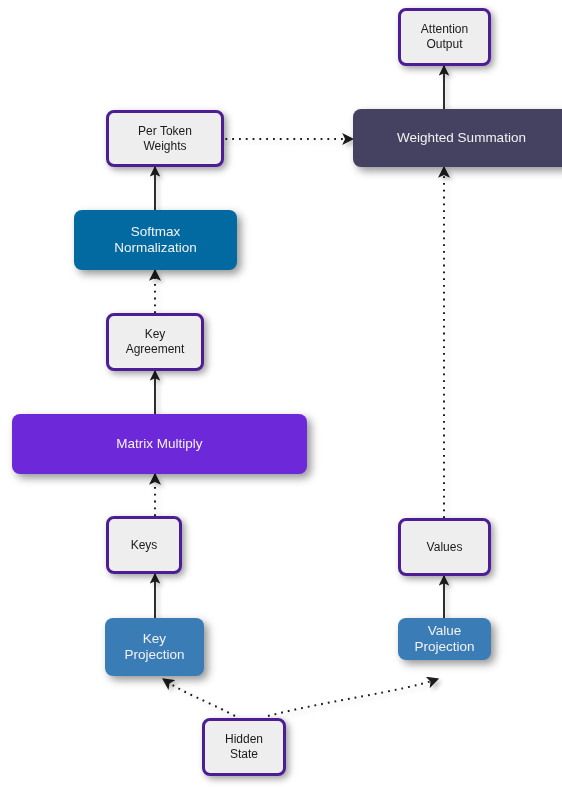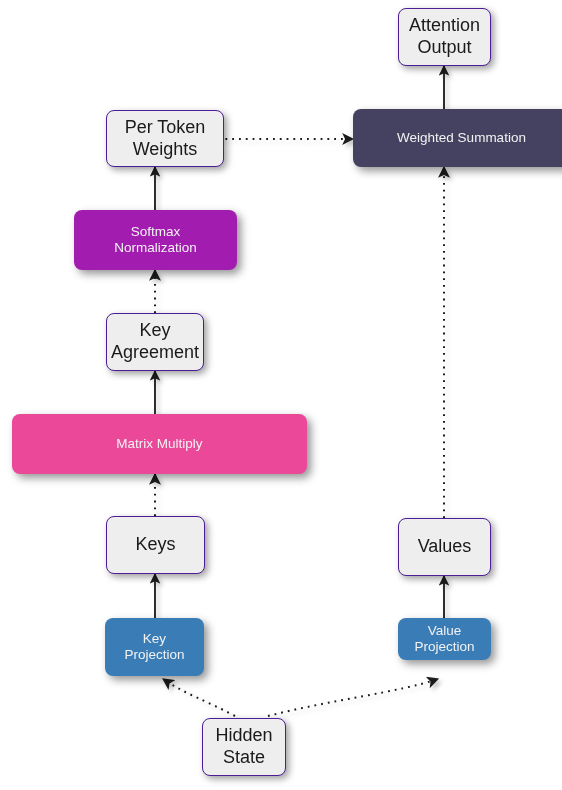--- a/index.html
+++ b/index.html
@@ -33,34 +33,34 @@
     align-items: center;
     justify-content: center;
     text-align: center;
     border-radius: 8px;
     line-height: 1.22;
     white-space: pre-line;
     z-index: 3;
   }
   .node.light {
     background: #eeeeee;
-    border: 1px solid #4c1d95;
+    border: 3px solid #4c1d95;
     color: #1a1a1a;
-    font-size: 18px;
+    font-size: 12px;
     box-shadow: 3px 3px 7px rgba(0,0,0,0.38);
   }
   .node.solid {
     border: none;
     color: #f2f2f2;
     font-size: 13.5px;
     box-shadow: 4px 4px 9px rgba(0,0,0,0.42);
   }
   .node.navy  { background: #454261; }
-  .node.plum  { background: #a21caf; }
-  .node.crimson { background: #ec4899; }
+  .node.plum  { background: #0369a1; }
+  .node.crimson { background: #6d28d9; }
   .node.blue  { background: #3a7cb5; }
 </style>
 </head>
 <body>
 
 <div id="canvas">
 
   <svg id="edges" viewBox="0 0 562 790" xmlns="http://www.w3.org/2000/svg">
     <defs>
       <marker id="arrow" viewBox="0 0 10 10" refX="9" refY="5" markerWidth="6" markerHeight="6" orient="auto-start-reverse">
@@ -89,21 +89,21 @@
       <div class="node light" style="left: 398px; top: 8px; width: 93px; height: 58px;"><span>Attention
 Output</span></div>
       <div class="node solid navy" style="left: 353px; top: 109px; width: 217px; height: 58px;"><span>Weighted Summation</span></div>
       <div class="node light" style="left: 106px; top: 110px; width: 118px; height: 57px;"><span>Per Token
 Weights</span></div>
       <div class="node solid plum" style="left: 74px; top: 210px; width: 163px; height: 60px;"><span>Softmax
 Normalization</span></div>
       <div class="node light" style="left: 106px; top: 313px; width: 98px; height: 58px;"><span>Key
 Agreement</span></div>
       <div class="node solid crimson" style="left: 12px; top: 414px; width: 295px; height: 60px;"><span>Matrix Multiply</span></div>
-      <div class="node light" style="left: 106px; top: 516px; width: 99px; height: 58px;"><span>Keys</span></div>
+      <div class="node light" style="left: 106px; top: 516px; width: 76px; height: 58px;"><span>Keys</span></div>
       <div class="node light" style="left: 398px; top: 518px; width: 93px; height: 58px; justify-content: center;"><span>Values</span></div>
       <div class="node solid blue" style="left: 105px; top: 618px; width: 99px; height: 58px;"><span>Key
 Projection</span></div>
       <div class="node solid blue" style="left: 398px; top: 618px; width: 93px; height: 42px;"><span>Value
 Projection</span></div>
       <div class="node light" style="left: 202px; top: 718px; width: 84px; height: 58px;"><span>Hidden
 State</span></div>
     </div>
 
 </div>

